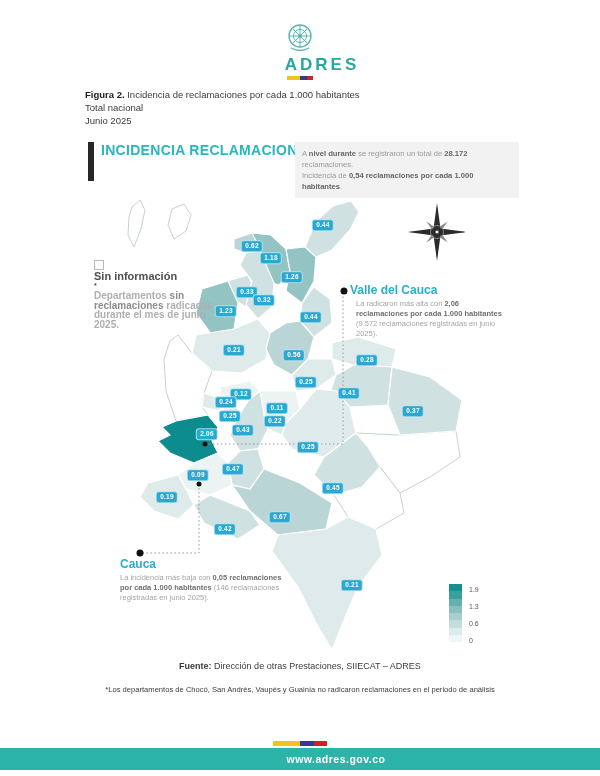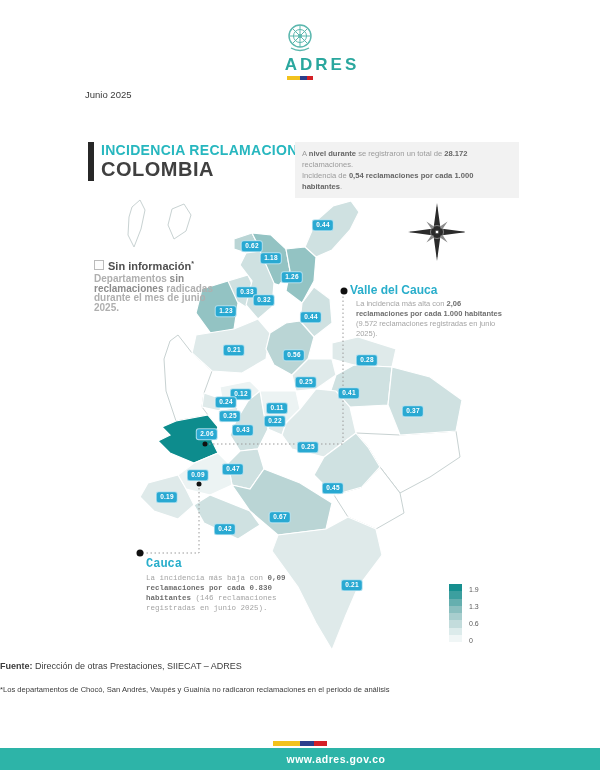--- a/index.html
+++ b/index.html
@@ -40,43 +40,43 @@
   .c4{fill:#93c3c3;stroke:#ffffff;stroke-width:1.2;}
   .chigh{fill:#0d8c8d;stroke:#ffffff;stroke-width:1.2;}
   .cw{fill:#ffffff;stroke:#c8d2d2;stroke-width:1;}
   .leader{fill:none;stroke:#9a9a9a;stroke-width:1;stroke-dasharray:1.5,2.5;}
   .pill{position:absolute;transform:translate(-50%,-50%);background:#29a9d2;
         border:1px solid rgba(255,255,255,.6);color:#fff;font-size:6.5px;font-weight:bold;
         padding:1.5px 3.5px;border-radius:3px;line-height:1;letter-spacing:.2px;white-space:nowrap;}
 
   
   .sininfo{position:absolute;left:94px;top:260px;width:145px;}
-  .sininfo .head{font-size:11px;font-weight:bold;color:#4f4f4f;display:flex;align-items:flex-start;}
+  .sininfo .head{font-size:11px;font-weight:bold;color:#4f4f4f;display:flex;align-items:flex-start;flex-direction:column;}
   .sininfo .sq{width:8px;height:8px;background:#fdfdfd;border:1px solid #bbb;margin-right:4px;display:inline-block;}
   .sininfo sup{font-size:7px;}
   .sininfo .body{font-size:10px;line-height:9.5px;color:#afafaf;margin-top:2px;width:130px;font-weight:bold;}
   .sininfo .body b{color:#8c8c8c;}
 
   
   .callout{position:absolute;width:168px;}
   .callout .title{font-size:12px;font-weight:bold;color:#29aecb;line-height:13px;}
   .callout .body{font-size:7.5px;line-height:10px;color:#a5a5a5;margin-top:2px;}
   .callout .body b{color:#6f6f6f;}
   .co-valle{left:350px;top:284px;}
   .co-valle .body{padding-left:6px;width:150px;}
-  .co-cauca{left:146px;top:558px;font-family:Liberation Mono, monospace;}
+  .co-cauca{left:120px;top:558px;}
 
   
   .legend{position:absolute;left:449px;top:584px;width:60px;height:62px;}
   .legend-bar{position:absolute;left:0;top:0;width:13px;height:58px;display:flex;flex-direction:column;}
   .legend-step{flex:1;}
   .legend-tick{position:absolute;left:20px;font-size:7px;color:#5a5a5a;transform:translateY(-50%);}
 
   
-  .footer{position:absolute;left:0;top:660px;width:600px;}
+  .footer{position:absolute;left:0;top:660px;width:600px;text-align:center;}
   .footer .l1{font-size:9px;color:#3b3b3b;line-height:13px;}
   .footer .note{font-size:7.6px;color:#3b3b3b;margin-top:12px;}
 
   
   .bottom-flag{position:absolute;left:273px;top:741px;width:54px;height:5px;display:flex;}
   .bottom-flag .y{background:#f2c21d;flex:2;}
   .bottom-flag .b{background:#2b3f8c;flex:1;}
   .bottom-flag .r{background:#d32027;flex:1;}
   .bottom-bar{position:absolute;left:0;top:748px;width:600px;height:22px;background:#2db4a8;
               color:#fff;font-size:10.5px;font-weight:bold;letter-spacing:.5px;
@@ -95,28 +95,29 @@
   </svg>
   <div class="brand">ADRES</div>
   <div class="flag-strip">
     <div class="y"></div>
       <div class="b"></div>
       <div class="r"></div>
   </div>
 </div>
 
 <div class="fig-caption">
+  <div><b>Figura 2.</b><span> Incidencia de reclamaciones por cada 1.000 habitantes</span></div>
+  <div>Total nacional</div>
   <div>Junio 2025</div>
 </div>
 
 <div class="title-block">
   <div class="title-bar"></div>
   <div>
     <div class="title-l1">INCIDENCIA RECLAMACIONES</div>
-    <div class="title-l2">COLOMBIA</div>
   </div>
 </div>
 
 <div class="nat-box">
   <span>A </span><b>nivel durante</b><span> se registraron un total de </span><b>28.172</b><span> reclamaciones.</span><br>
   <span>Incidencia de </span><b>0,54 reclamaciones por cada 1.000 habitantes</b><span>.</span>
 </div>
 
 <div class="map-wrap">
   <svg width="365" height="465" viewBox="0 0 365 465">
@@ -213,28 +214,28 @@
       <sup>*</sup>
   </div>
   <div class="body">
     <span>Departamentos </span><b>sin reclamaciones</b><span> radicadas durante el mes de junio 2025.</span>
   </div>
 </div>
 
 <div class="callout co-valle">
   <div class="title">Valle del Cauca</div>
   <div class="body">
-    <span>La incidencia más alta con </span><b>2,06 reclamaciones por cada 1.000 habitantes</b><span> (9.572 reclamaciones registradas en junio 2025).</span>
+    <span>La radicaron más alta con </span><b>2,06 reclamaciones por cada 1.000 habitantes</b><span> (9.572 reclamaciones registradas en junio 2025).</span>
   </div>
 </div>
 
 <div class="callout co-cauca">
   <div class="title">Cauca</div>
   <div class="body">
-    <span>La incidencia más baja con </span><b>0,09 reclamaciones por cada 0.830 habitantes</b><span> (146 reclamaciones registradas en junio 2025).</span>
+    <span>La incidencia más baja con </span><b>0,05 reclamaciones por cada 1.000 habitantes</b><span> (146 reclamaciones registradas en junio 2025).</span>
   </div>
 </div>
 
 <div class="legend">
   <div class="legend-bar">
       <div class="legend-step" style="background: rgb(22, 143, 143);"></div>
       <div class="legend-step" style="background: rgb(60, 159, 159);"></div>
       <div class="legend-step" style="background: rgb(101, 175, 175);"></div>
       <div class="legend-step" style="background: rgb(138, 191, 191);"></div>
       <div class="legend-step" style="background: rgb(168, 206, 206);"></div>

